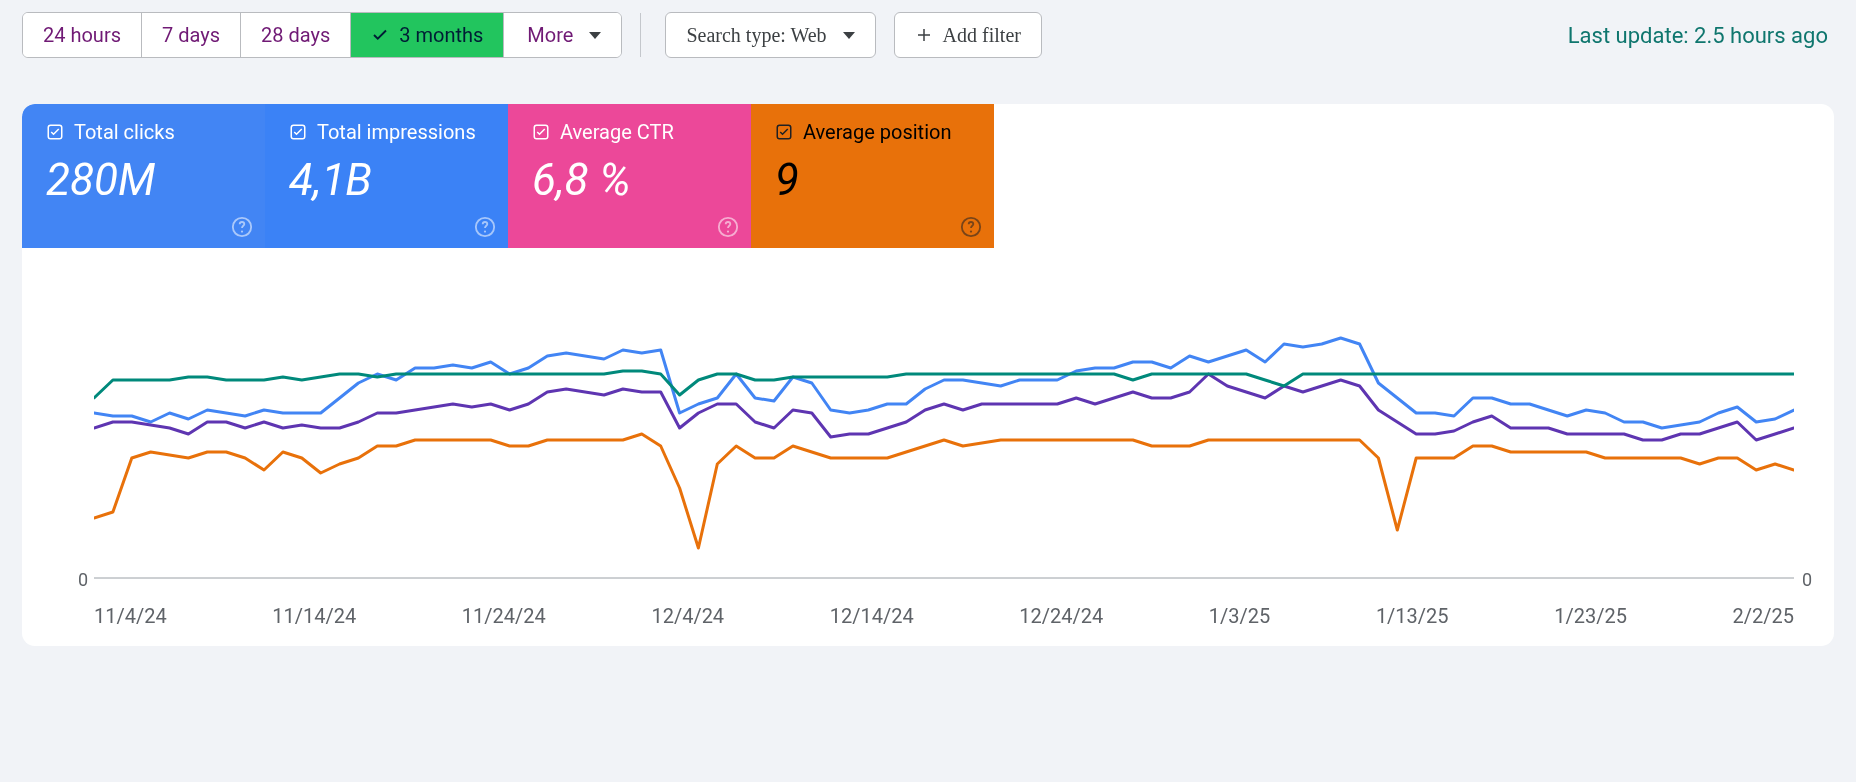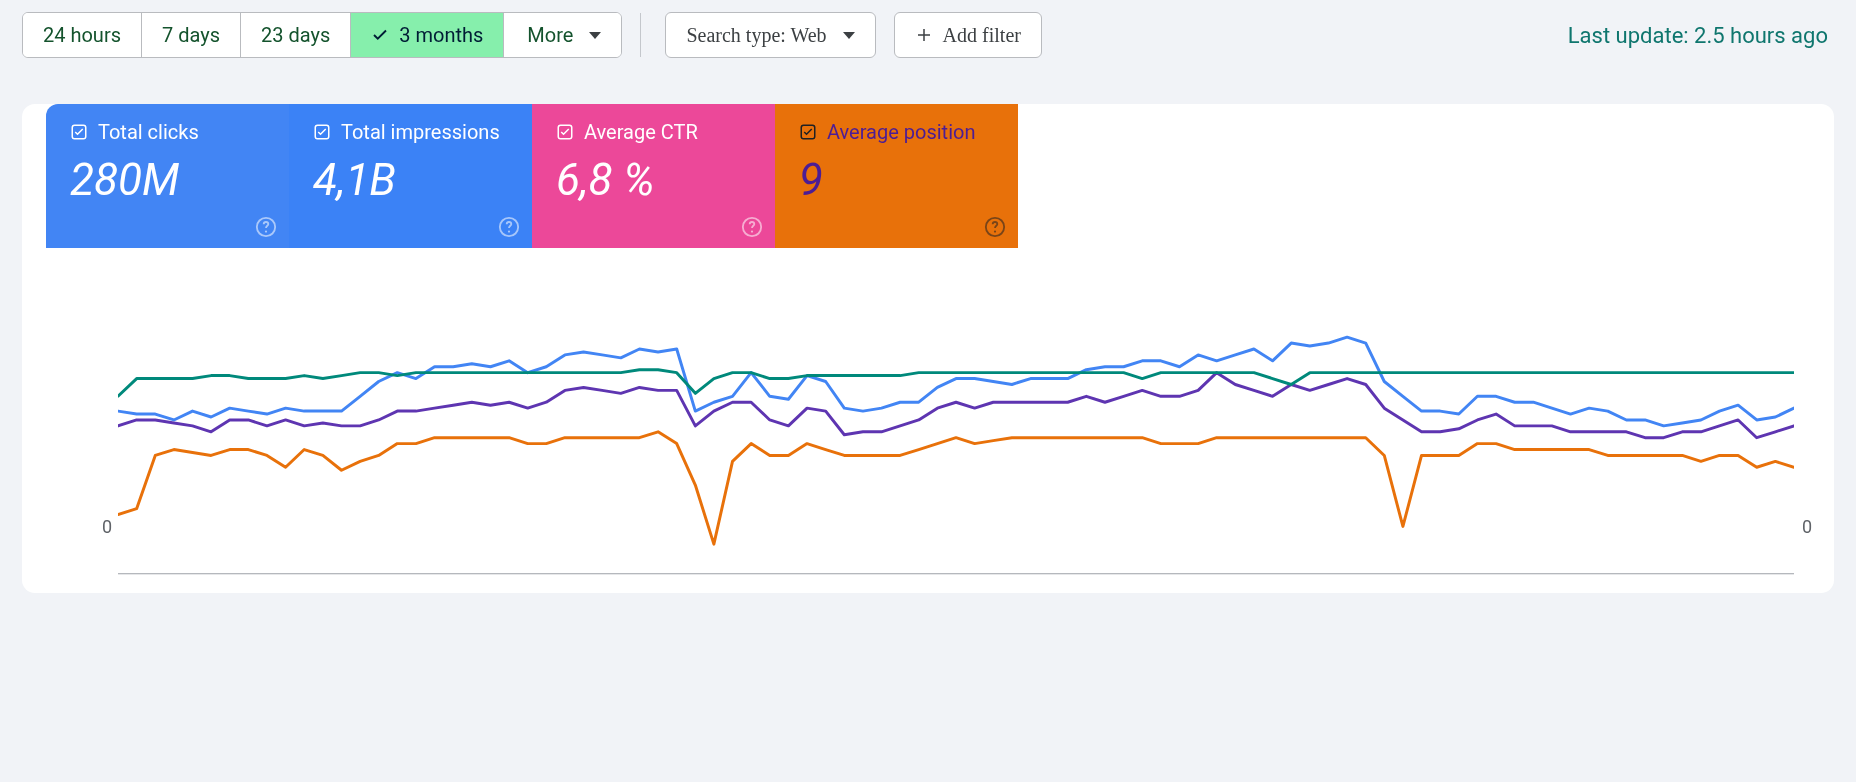--- a/index.html
+++ b/index.html
@@ -27,27 +27,27 @@
     background: #fff;
     height: 46px;
   }
   .seg-btn {
     padding: 0 20px;
     display: flex;
     align-items: center;
     gap: 10px;
     border-right: 1px solid #b9bbbf;
     cursor: pointer;
-    color: #14532d;
+    color: #701a75;
     background: #fff;
     white-space: nowrap;
   }
   .seg-btn:last-child { border-right: none; padding-left: 23px; }
   .seg-btn.selected {
-    background: #86efac;
+    background: #22c55e;
     color: #001d35;
   }
   .seg-btn .check-icon { width:18px; height:18px; }
   .pill-btn {
     display: flex;
     align-items: center;
     gap: 10px;
     height: 46px;
     padding: 0 20px;
     border: 1px solid #b9bbbf;
@@ -77,21 +77,20 @@
     color: #0f766e;
     font-size: 22px;
     padding-right: 6px;
   }
 
   .panel {
     margin: 34px 22px 0 22px;
     background: #fff;
     border-radius: 13px;
     overflow: hidden;
-    padding-left: 24px;
   }
   .cards {
     display: flex;
   }
   .card {
     position: relative;
     width: 243px;
     height: 144px;
     color: #fff;
     padding: 16px 18px 0 24px;
@@ -107,21 +106,21 @@
     font-size: 44px;
     line-height: 1.1;
     margin-top: 12px;
     font-weight: 400;
     font-style: italic;
   }
   .c-blue   { background: #4285f4; }
   .c-purple { background: #3b82f6; }
   .c-teal   { background: #ec4899; }
   .c-orange { background: #e8710a; }
-  .c-orange .card-label-row, .c-orange .card-value { color: #4c1d95; }
+  .c-orange .card-label-row, .c-orange .card-value { color: #000000; }
   .help-icon {
     position: absolute;
     right: 12px;
     bottom: 10px;
     width: 22px; height: 22px;
     opacity: .55;
   }
   .checkbox-icon { width:18px; height:18px; flex:0 0 18px; }
 
   .chart-wrap {
@@ -157,21 +156,21 @@
 
 <div class="toolbar">
   <div class="seg-group">
     <div class="seg-btn">
         <span>24 hours</span>
       </div>
     <div class="seg-btn">
         <span>7 days</span>
       </div>
     <div class="seg-btn">
-        <span>23 days</span>
+        <span>28 days</span>
       </div>
     <div class="seg-btn selected">
       <svg class="check-icon" viewBox="0 0 24 24">
           <path fill="none" stroke="#001d35" stroke-width="2.5" d="M4 12l5 5L20 6"></path>
         </svg>
       <span>3 months</span>
     </div>
     <div class="seg-btn">
       <span>More</span>
       <span class="dropdown-icon"></span>
@@ -270,14 +269,26 @@
   <div class="chart-wrap">
     <svg class="chart" id="chart-svg" viewBox="0 0 1700 320" preserveAspectRatio="none">
       <line x1="0" y1="300" x2="1700" y2="300" stroke="#9aa0a6" stroke-width="1"></line>
     <polyline points="0.0,135.0 18.9,138.0 37.8,138.0 56.7,144.0 75.6,135.0 94.4,141.0 113.3,132.0 132.2,135.0 151.1,138.0 170.0,132.0 188.9,135.0 207.8,135.0 226.7,135.0 245.6,120.0 264.4,105.0 283.3,96.0 302.2,102.0 321.1,90.0 340.0,90.0 358.9,87.0 377.8,90.0 396.7,84.0 415.6,96.0 434.4,90.0 453.3,78.0 472.2,75.0 491.1,78.0 510.0,81.0 528.9,72.0 547.8,75.0 566.7,72.0 585.6,135.0 604.4,126.0 623.3,120.0 642.2,96.0 661.1,120.0 680.0,123.0 698.9,99.0 717.8,105.0 736.7,132.0 755.6,135.0 774.4,132.0 793.3,126.0 812.2,126.0 831.1,111.0 850.0,102.0 868.9,102.0 887.8,105.0 906.7,108.0 925.6,102.0 944.4,102.0 963.3,102.0 982.2,93.0 1001.1,90.0 1020.0,90.0 1038.9,84.0 1057.8,84.0 1076.7,90.0 1095.6,78.0 1114.4,84.0 1133.3,78.0 1152.2,72.0 1171.1,84.0 1190.0,66.0 1208.9,69.0 1227.8,66.0 1246.7,60.0 1265.6,66.0 1284.4,105.0 1303.3,120.0 1322.2,135.0 1341.1,135.0 1360.0,138.0 1378.9,120.0 1397.8,120.0 1416.7,126.0 1435.6,126.0 1454.4,132.0 1473.3,138.0 1492.2,132.0 1511.1,135.0 1530.0,144.0 1548.9,144.0 1567.8,150.0 1586.7,147.0 1605.6,144.0 1624.4,135.0 1643.3,129.0 1662.2,144.0 1681.1,141.0 1700.0,132.0" fill="none" stroke="#4285f4" stroke-width="3" stroke-linejoin="round" stroke-linecap="round"></polyline>
         <polyline points="0.0,150.0 18.9,144.0 37.8,144.0 56.7,147.0 75.6,150.0 94.4,156.0 113.3,144.0 132.2,144.0 151.1,150.0 170.0,144.0 188.9,150.0 207.8,147.0 226.7,150.0 245.6,150.0 264.4,144.0 283.3,135.0 302.2,135.0 321.1,132.0 340.0,129.0 358.9,126.0 377.8,129.0 396.7,126.0 415.6,132.0 434.4,126.0 453.3,114.0 472.2,111.0 491.1,114.0 510.0,117.0 528.9,111.0 547.8,114.0 566.7,114.0 585.6,150.0 604.4,135.0 623.3,126.0 642.2,126.0 661.1,144.0 680.0,150.0 698.9,132.0 717.8,135.0 736.7,159.0 755.6,156.0 774.4,156.0 793.3,150.0 812.2,144.0 831.1,132.0 850.0,126.0 868.9,132.0 887.8,126.0 906.7,126.0 925.6,126.0 944.4,126.0 963.3,126.0 982.2,120.0 1001.1,126.0 1020.0,120.0 1038.9,114.0 1057.8,120.0 1076.7,120.0 1095.6,114.0 1114.4,96.0 1133.3,108.0 1152.2,114.0 1171.1,120.0 1190.0,108.0 1208.9,114.0 1227.8,108.0 1246.7,102.0 1265.6,108.0 1284.4,132.0 1303.3,144.0 1322.2,156.0 1341.1,156.0 1360.0,153.0 1378.9,144.0 1397.8,138.0 1416.7,150.0 1435.6,150.0 1454.4,150.0 1473.3,156.0 1492.2,156.0 1511.1,156.0 1530.0,156.0 1548.9,162.0 1567.8,162.0 1586.7,156.0 1605.6,156.0 1624.4,150.0 1643.3,144.0 1662.2,162.0 1681.1,156.0 1700.0,150.0" fill="none" stroke="#5e35b1" stroke-width="3" stroke-linejoin="round" stroke-linecap="round"></polyline>
         <polyline points="0.0,120.0 18.9,102.0 37.8,102.0 56.7,102.0 75.6,102.0 94.4,99.0 113.3,99.0 132.2,102.0 151.1,102.0 170.0,102.0 188.9,99.0 207.8,102.0 226.7,99.0 245.6,96.0 264.4,96.0 283.3,99.0 302.2,96.0 321.1,96.0 340.0,96.0 358.9,96.0 377.8,96.0 396.7,96.0 415.6,96.0 434.4,96.0 453.3,96.0 472.2,96.0 491.1,96.0 510.0,96.0 528.9,93.0 547.8,93.0 566.7,96.0 585.6,117.0 604.4,102.0 623.3,96.0 642.2,96.0 661.1,102.0 680.0,102.0 698.9,99.0 717.8,99.0 736.7,99.0 755.6,99.0 774.4,99.0 793.3,99.0 812.2,96.0 831.1,96.0 850.0,96.0 868.9,96.0 887.8,96.0 906.7,96.0 925.6,96.0 944.4,96.0 963.3,96.0 982.2,96.0 1001.1,96.0 1020.0,96.0 1038.9,102.0 1057.8,96.0 1076.7,96.0 1095.6,96.0 1114.4,96.0 1133.3,96.0 1152.2,96.0 1171.1,102.0 1190.0,108.0 1208.9,96.0 1227.8,96.0 1246.7,96.0 1265.6,96.0 1284.4,96.0 1303.3,96.0 1322.2,96.0 1341.1,96.0 1360.0,96.0 1378.9,96.0 1397.8,96.0 1416.7,96.0 1435.6,96.0 1454.4,96.0 1473.3,96.0 1492.2,96.0 1511.1,96.0 1530.0,96.0 1548.9,96.0 1567.8,96.0 1586.7,96.0 1605.6,96.0 1624.4,96.0 1643.3,96.0 1662.2,96.0 1681.1,96.0 1700.0,96.0" fill="none" stroke="#00897b" stroke-width="3" stroke-linejoin="round" stroke-linecap="round"></polyline>
         <polyline points="0.0,240.0 18.9,234.0 37.8,180.0 56.7,174.0 75.6,177.0 94.4,180.0 113.3,174.0 132.2,174.0 151.1,180.0 170.0,192.0 188.9,174.0 207.8,180.0 226.7,195.0 245.6,186.0 264.4,180.0 283.3,168.0 302.2,168.0 321.1,162.0 340.0,162.0 358.9,162.0 377.8,162.0 396.7,162.0 415.6,168.0 434.4,168.0 453.3,162.0 472.2,162.0 491.1,162.0 510.0,162.0 528.9,162.0 547.8,156.0 566.7,168.0 585.6,210.0 604.4,270.0 623.3,186.0 642.2,168.0 661.1,180.0 680.0,180.0 698.9,168.0 717.8,174.0 736.7,180.0 755.6,180.0 774.4,180.0 793.3,180.0 812.2,174.0 831.1,168.0 850.0,162.0 868.9,168.0 887.8,165.0 906.7,162.0 925.6,162.0 944.4,162.0 963.3,162.0 982.2,162.0 1001.1,162.0 1020.0,162.0 1038.9,162.0 1057.8,168.0 1076.7,168.0 1095.6,168.0 1114.4,162.0 1133.3,162.0 1152.2,162.0 1171.1,162.0 1190.0,162.0 1208.9,162.0 1227.8,162.0 1246.7,162.0 1265.6,162.0 1284.4,180.0 1303.3,252.0 1322.2,180.0 1341.1,180.0 1360.0,180.0 1378.9,168.0 1397.8,168.0 1416.7,174.0 1435.6,174.0 1454.4,174.0 1473.3,174.0 1492.2,174.0 1511.1,180.0 1530.0,180.0 1548.9,180.0 1567.8,180.0 1586.7,180.0 1605.6,186.0 1624.4,180.0 1643.3,180.0 1662.2,192.0 1681.1,186.0 1700.0,192.0" fill="none" stroke="#e8710a" stroke-width="3" stroke-linejoin="round" stroke-linecap="round"></polyline>
       </svg>
     <div class="y-zero-left">0</div>
     <div class="y-zero-right">0</div>
+    <div class="x-ticks" id="x-ticks">
+        <span>11/4/24</span>
+        <span>11/14/24</span>
+        <span>11/24/24</span>
+        <span>12/4/24</span>
+        <span>12/14/24</span>
+        <span>12/24/24</span>
+        <span>1/3/25</span>
+        <span>1/13/25</span>
+        <span>1/23/25</span>
+        <span>2/2/25</span>
+      </div>
   </div>
 </div>
 
 </body></html>

